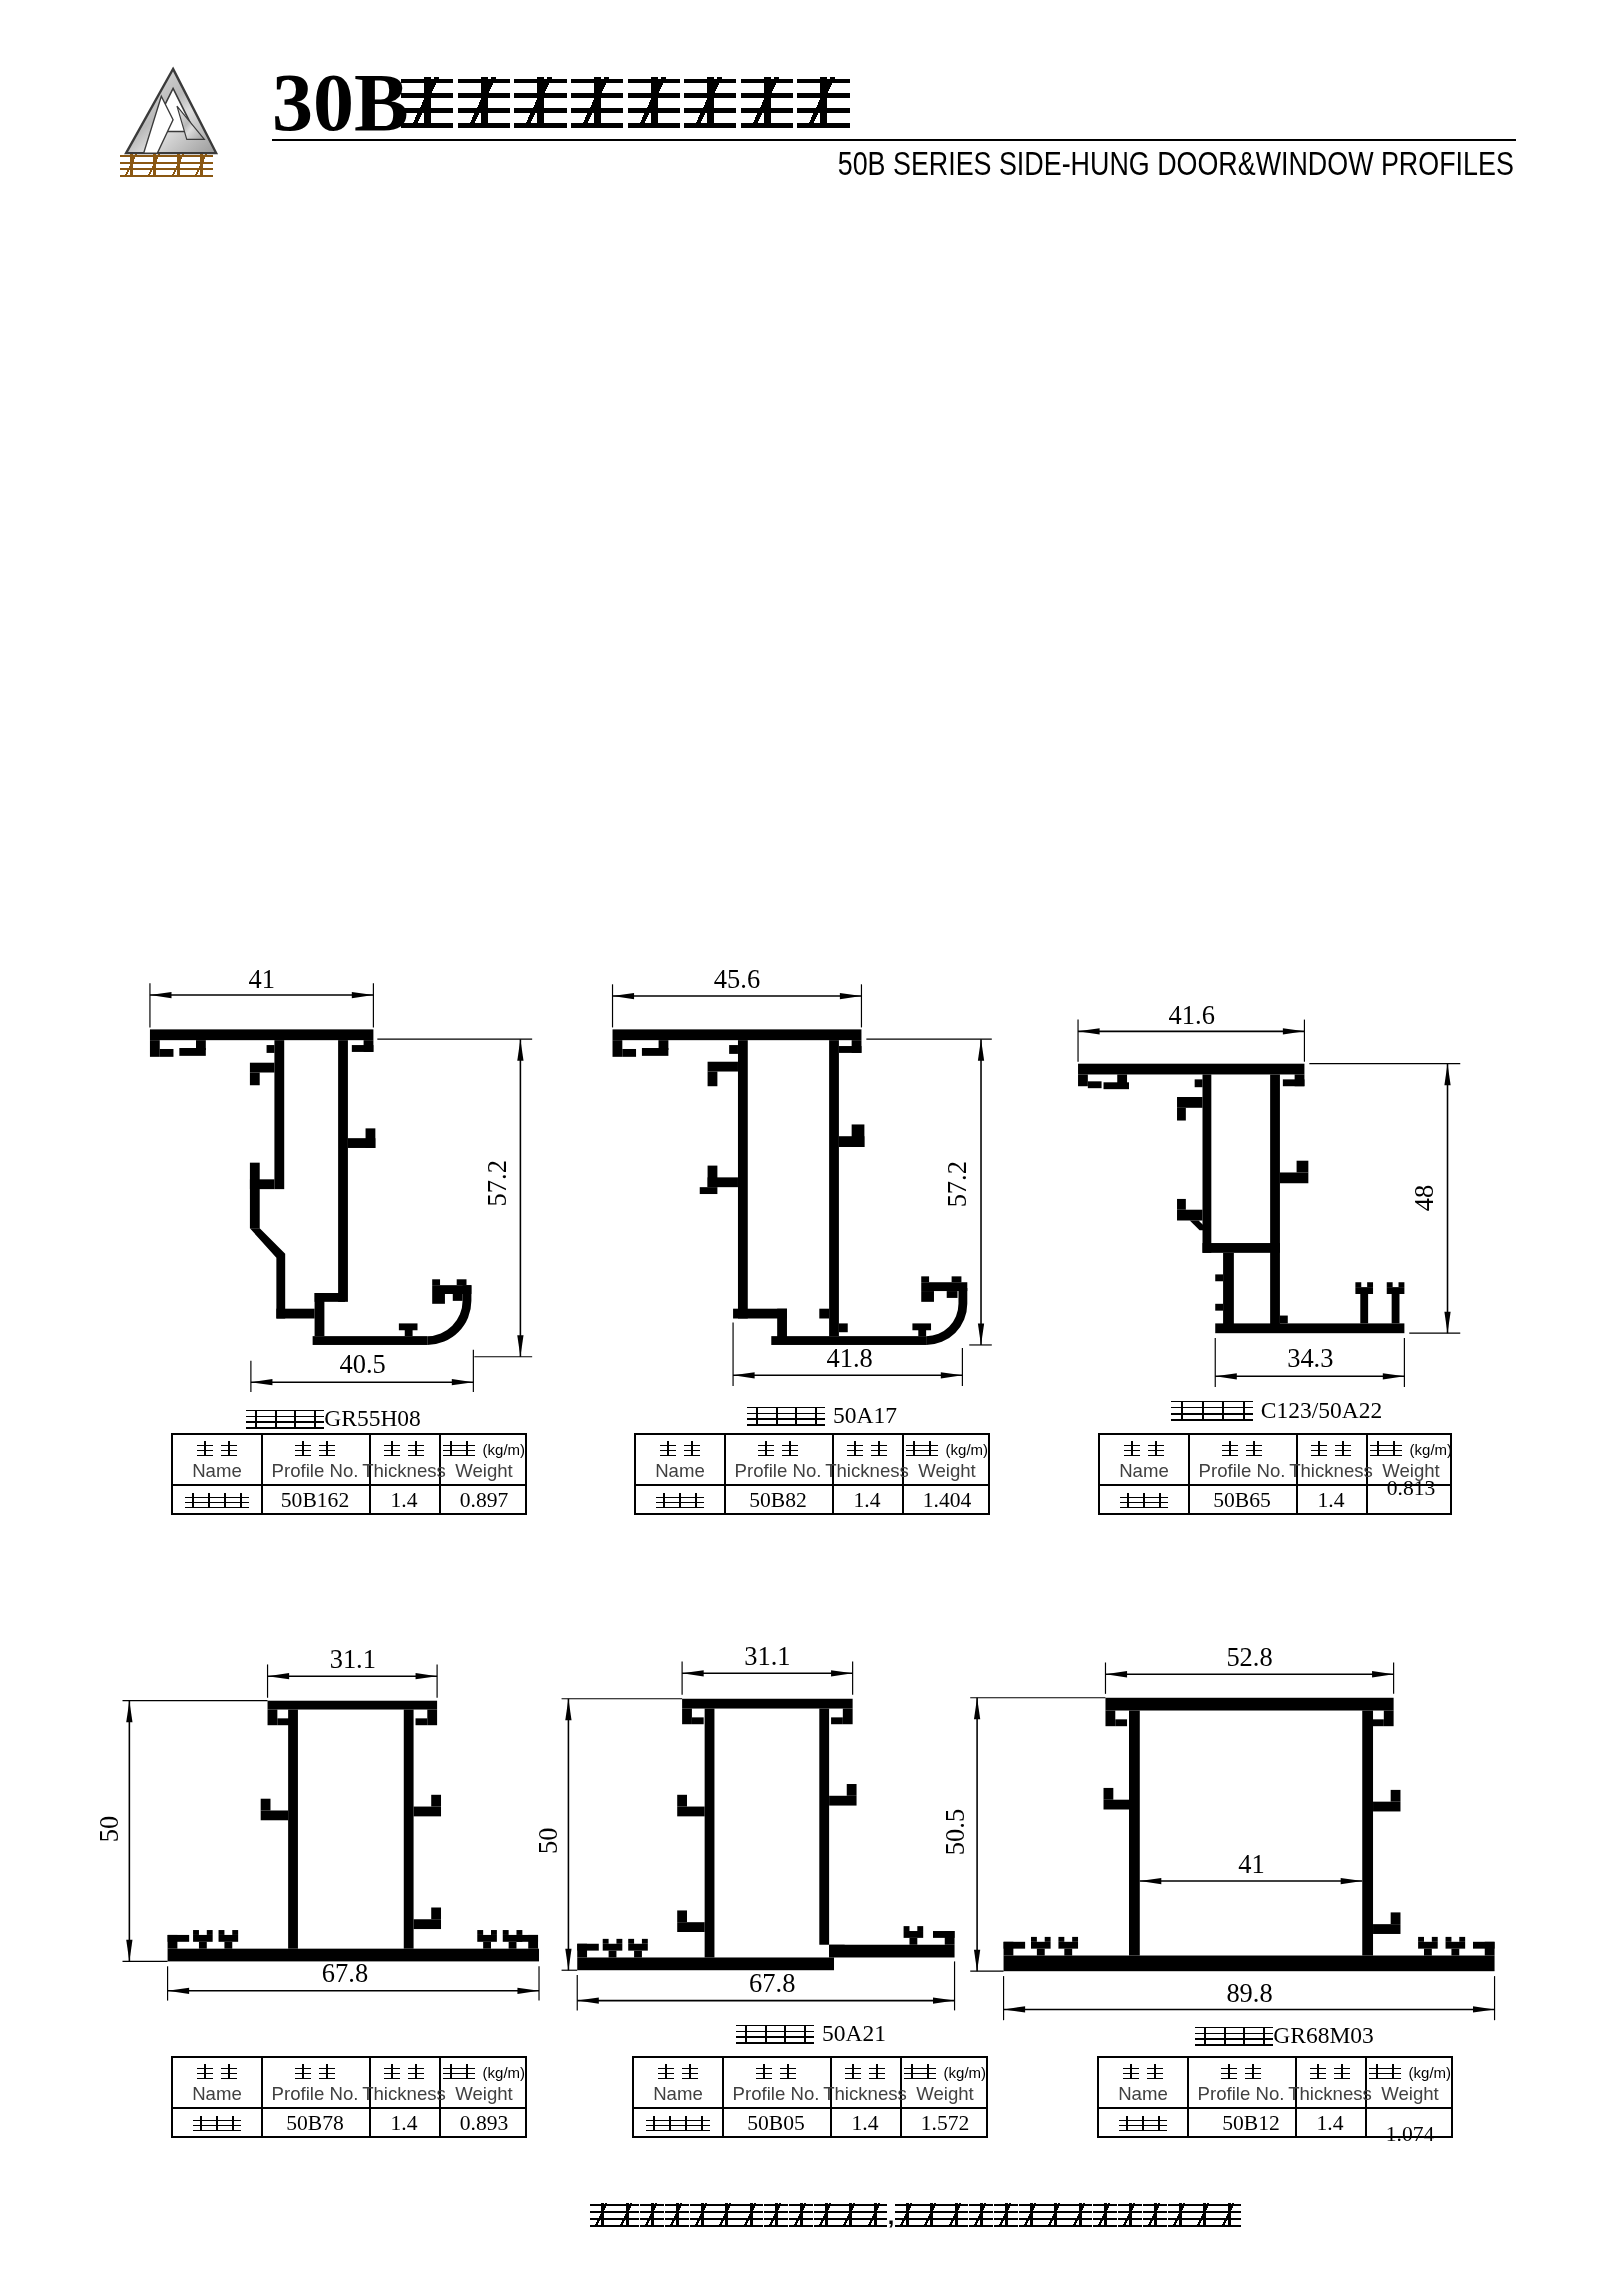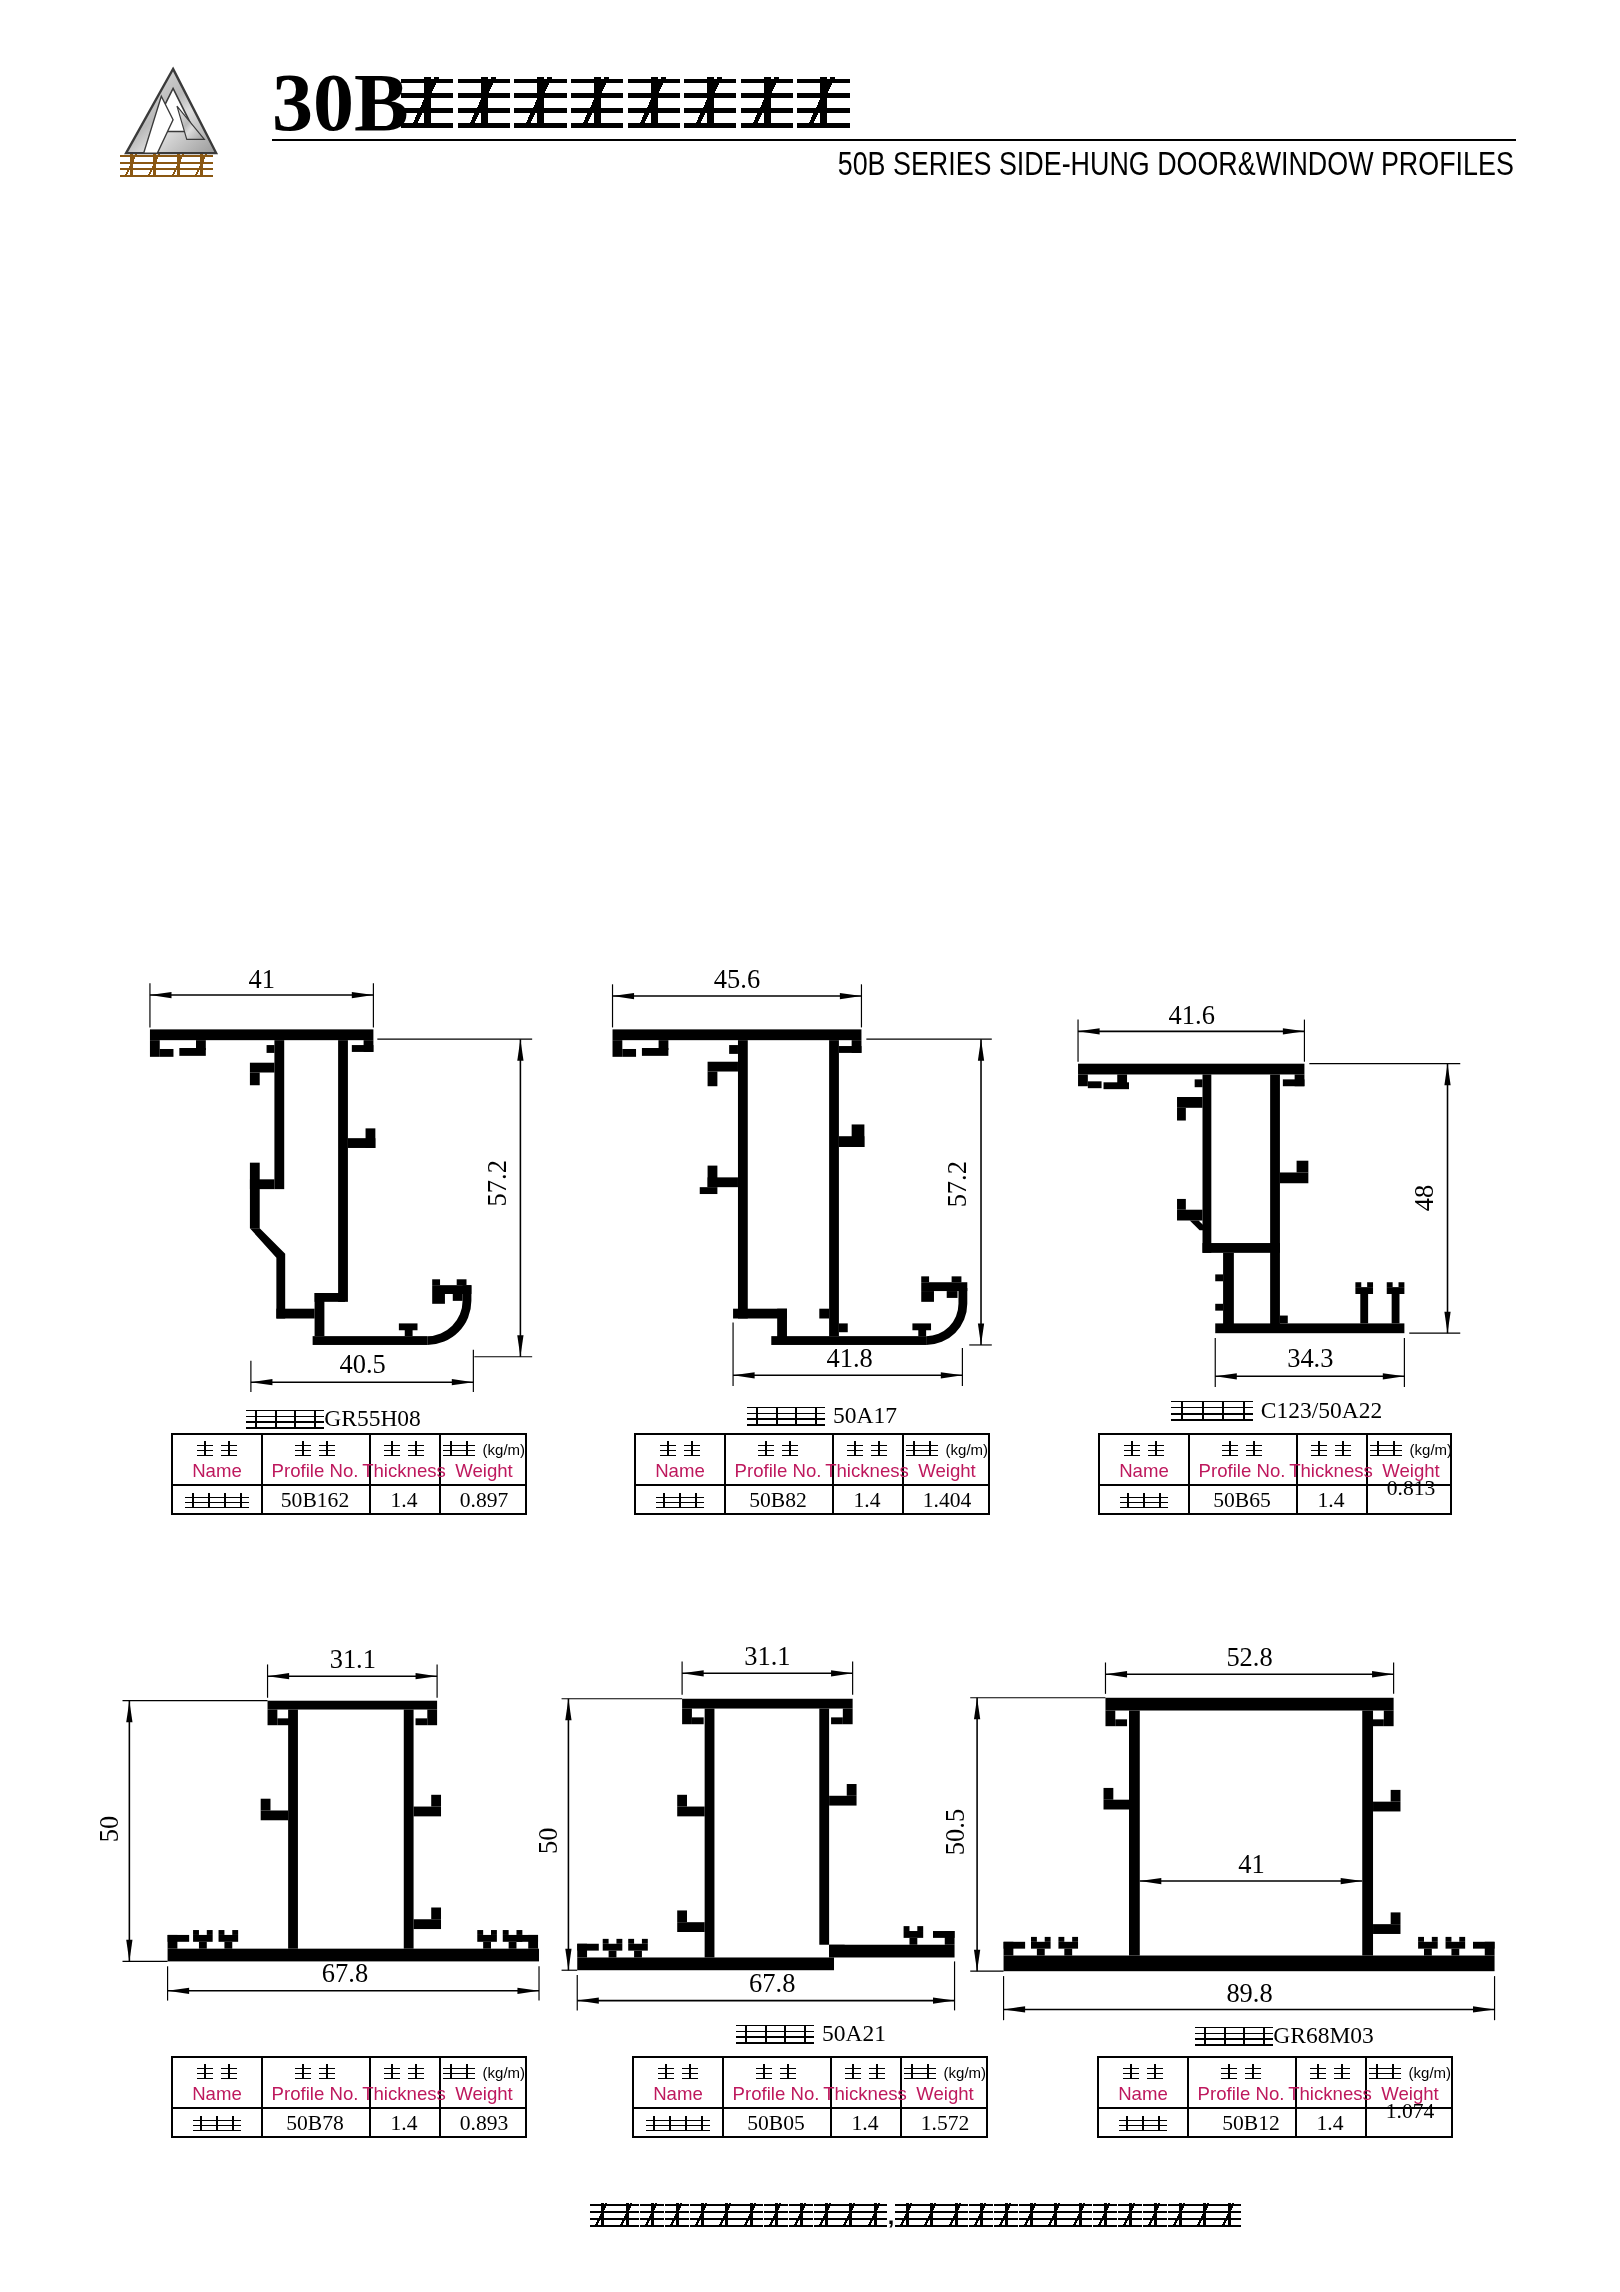--- a/index.html
+++ b/index.html
@@ -17,21 +17,21 @@
 i.zb{background:repeating-linear-gradient(0deg,currentColor 0 .09em,transparent .09em .27em),
   linear-gradient(90deg,transparent 0 .42em,currentColor .42em .55em,transparent .55em),
   linear-gradient(115deg,transparent 0 .55em,currentColor .55em .63em,transparent .63em);
   background-repeat:no-repeat}
 .tbl{position:absolute;border:2.2px solid #000;box-sizing:border-box}
 .tbl .vl{position:absolute;top:0;bottom:0;width:1.6px;background:#000}
 .tbl .hl{position:absolute;left:0;right:0;height:1.6px;background:#000}
 .tbl .cell{position:absolute;display:flex;flex-direction:column;align-items:center;
   justify-content:center;box-sizing:border-box}
 .tbl .h1{height:23.5px;display:flex;align-items:center;color:#000}
-.tbl .h2{font-size:18.6px;color:#be185d;line-height:19.6px;white-space:nowrap}
+.tbl .h2{font-size:18.6px;color:#404040;line-height:19.6px;white-space:nowrap}
 .tbl .kgm{font-size:15px;margin-left:8px}
 .tbl .sp{display:inline-block;width:8.8px}
 .tbl .dz{display:flex;align-items:center}
 .tbl .dv{font-family:"Liberation Serif",serif;font-size:21.6px;color:#000}
 .cap{position:absolute;height:21.6px;color:#000;white-space:nowrap}
 .capl{font-family:"Liberation Serif",serif;font-size:23.5px;vertical-align:1px}
 .sp2{display:inline-block;width:7.8px}
 .logosvg{position:absolute}
 .goldtxt{position:absolute;left:120px;top:154px;width:110px;color:#8a5712;
   letter-spacing:1px;white-space:nowrap}
@@ -731,19 +731,19 @@
           <i class="z" style="font-size:16.7px"></i>
           <i class="z" style="font-size:16.7px"></i>
         </div>
       </div>
       <div class="cell" style="left:88px;top:49px;width:128px;height:33px">
         <div class="dv">50B12</div>
       </div>
       <div class="cell" style="left:196px;top:49px;width:70px;height:33px">
         <div class="dv">1.4</div>
       </div>
-      <div class="cell" style="left:266px;top:37px;width:90px;height:33px">
+      <div class="cell" style="left:266px;top:60px;width:90px;height:33px">
         <div class="dv">1.074</div>
       </div>
     </div>
 
 <div class="footer"><i class="zb" style="font-size:25.5px"></i><i class="zb" style="font-size:25.5px"></i><i class="zb" style="font-size:25.5px"></i><i class="zb" style="font-size:25.5px"></i><i class="zb" style="font-size:25.5px"></i><i class="zb" style="font-size:25.5px"></i><i class="zb" style="font-size:25.5px"></i><i class="zb" style="font-size:25.5px"></i><i class="zb" style="font-size:25.5px"></i><i class="zb" style="font-size:25.5px"></i><i class="zb" style="font-size:25.5px"></i><i class="zb" style="font-size:25.5px"></i><span class="fcm">,</span><i class="zb" style="font-size:25.5px"></i><i class="zb" style="font-size:25.5px"></i><i class="zb" style="font-size:25.5px"></i><i class="zb" style="font-size:25.5px"></i><i class="zb" style="font-size:25.5px"></i><i class="zb" style="font-size:25.5px"></i><i class="zb" style="font-size:25.5px"></i><i class="zb" style="font-size:25.5px"></i><i class="zb" style="font-size:25.5px"></i><i class="zb" style="font-size:25.5px"></i><i class="zb" style="font-size:25.5px"></i><i class="zb" style="font-size:25.5px"></i><i class="zb" style="font-size:25.5px"></i><i class="zb" style="font-size:25.5px"></i></div>
 </div>
 
 </body></html>

